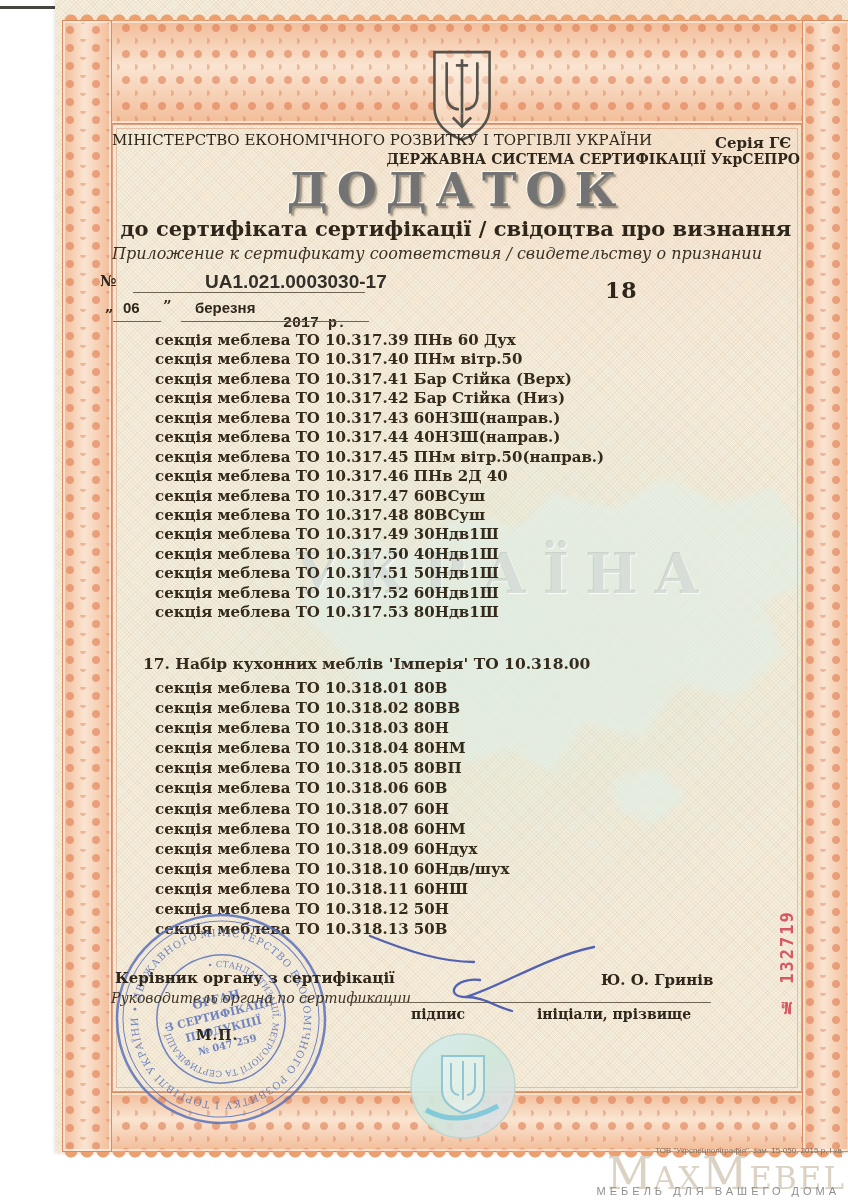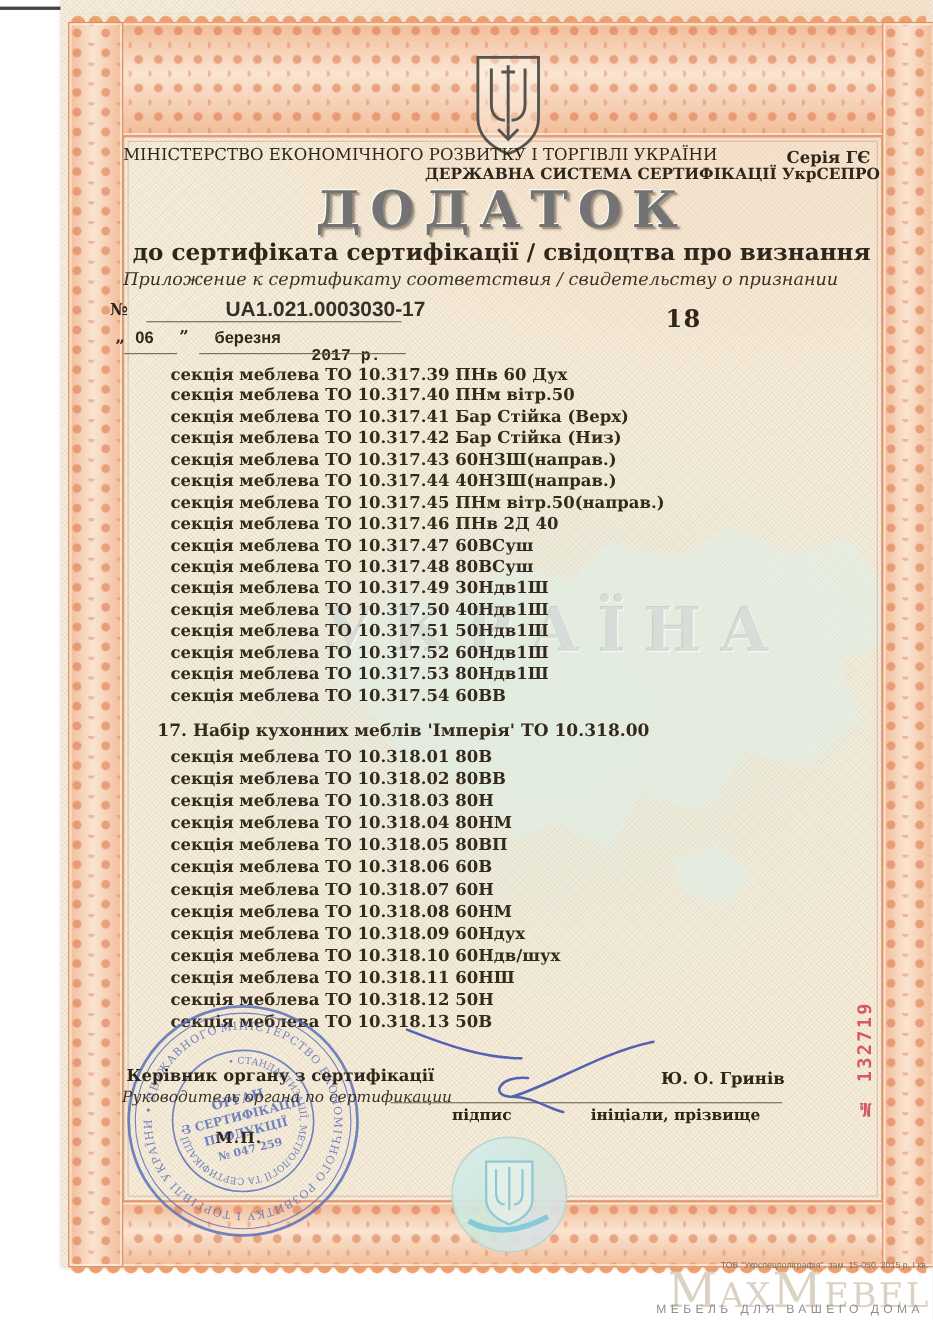--- a/index.html
+++ b/index.html
@@ -180,21 +180,20 @@
         <div class="list-line">секція меблева ТО 10.317.44 40НЗШ(направ.)</div>
         <div class="list-line">секція меблева ТО 10.317.45 ПНм вітр.50(направ.)</div>
         <div class="list-line">секція меблева ТО 10.317.46 ПНв 2Д 40</div>
         <div class="list-line">секція меблева ТО 10.317.47 60ВСуш</div>
         <div class="list-line">секція меблева ТО 10.317.48 80ВСуш</div>
         <div class="list-line">секція меблева ТО 10.317.49 30Ндв1Ш</div>
         <div class="list-line">секція меблева ТО 10.317.50 40Ндв1Ш</div>
         <div class="list-line">секція меблева ТО 10.317.51 50Ндв1Ш</div>
         <div class="list-line">секція меблева ТО 10.317.52 60Ндв1Ш</div>
         <div class="list-line">секція меблева ТО 10.317.53 80Ндв1Ш</div>
-        <div class="list-line">секція меблева ТО 10.317.54 60ВВ</div>
       </div>
     <div class="abs section-title">17. Набір кухонних меблів 'Імперія' ТО 10.318.00</div>
     <div class="abs list list-2">
         <div class="list-line">секція меблева ТО 10.318.01 80В</div>
         <div class="list-line">секція меблева ТО 10.318.02 80ВВ</div>
         <div class="list-line">секція меблева ТО 10.318.03 80Н</div>
         <div class="list-line">секція меблева ТО 10.318.04 80НМ</div>
         <div class="list-line">секція меблева ТО 10.318.05 80ВП</div>
         <div class="list-line">секція меблева ТО 10.318.06 60В</div>
         <div class="list-line">секція меблева ТО 10.318.07 60Н</div>

